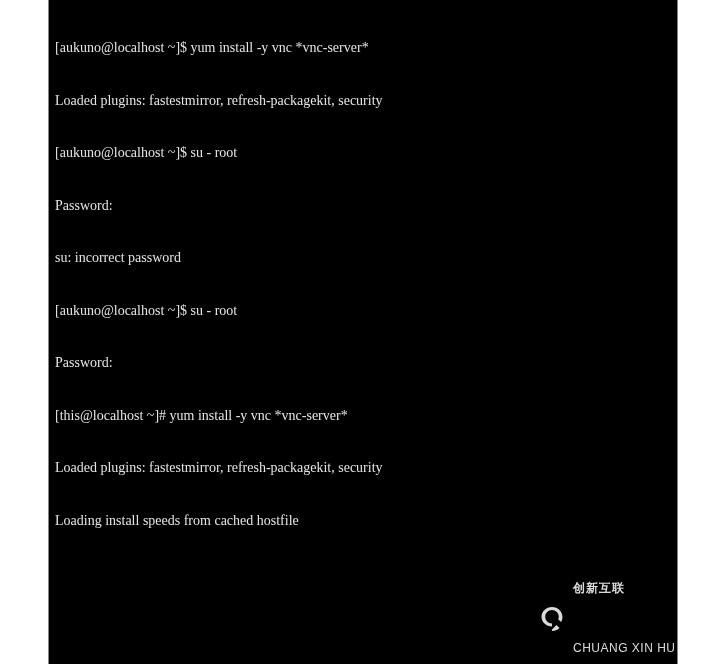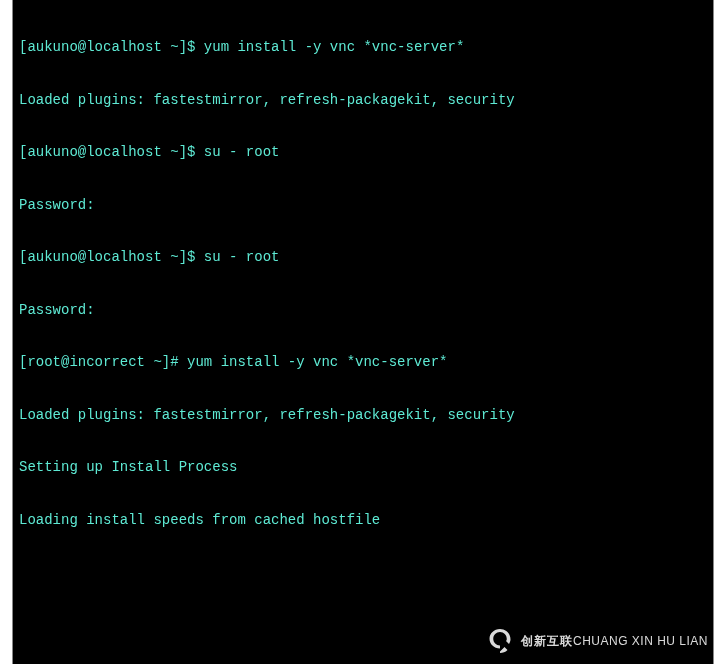--- a/index.html
+++ b/index.html
@@ -7,68 +7,70 @@
       background: #fff;
       font-family: "Courier New", monospace;
       font-size: 14px;
       line-height: 1.25;
       width: 726px;
       height: 664px;
       position: relative;
     }
     .terminal {
       background: #000;
-      color: #5eead4;
-      width: 702px;
+      color: #e5e5e5;
+      width: 630px;
       height: 664px;
       margin: 0 auto;
       padding: 4px 6px;
       white-space: pre;
       overflow: hidden;
       border-left: 1px solid #888;
       border-right: 1px solid #888;
+      font-family: Liberation Serif, serif;
     }
     .line { display: block; }
     .watermark {
       position: absolute;
       right: 18px;
       bottom: 8px;
       display: flex;
       align-items: center;
       gap: 4px;
       opacity: 0.85;
       pointer-events: none;
     }
     .watermark .logo {
       display: flex;
-      flex-direction: row;
+      flex-direction: column;
       font-family: sans-serif;
+      gap: 45px;
     }
     .watermark .logo-icon {
       width: 30px;
       height: 30px;
       margin-right: 2px;
     }
     .watermark .logo-icon svg { width: 100%; height: 100%; }
     .watermark .brand-cn { color: #fff; font-size: 12px; font-weight: bold; letter-spacing: 1px; }
     .watermark .brand-en { color: #fff; font-size: 12px; letter-spacing: 0.5px; }
   </style>
 </head>
 <body>
 
 <div class="terminal">
   <span class="line"><span>[aukuno@localhost ~]$ </span><span>yum install -y vnc *vnc-server*</span></span>
   <span class="line">Loaded plugins: fastestmirror, refresh-packagekit, security</span>
   <span class="line"><span>[aukuno@localhost ~]$ </span><span>su - root</span></span>
   <span class="line">Password:</span>
+  <span class="line">su: incorrect password</span>
   <span class="line"><span>[aukuno@localhost ~]$ </span><span>su - root</span></span>
   <span class="line">Password:</span>
-  <span class="line"><span>[root@incorrect ~]# </span><span>yum install -y vnc *vnc-server*</span></span>
+  <span class="line"><span>[this@localhost ~]# </span><span>yum install -y vnc *vnc-server*</span></span>
   <span class="line">Loaded plugins: fastestmirror, refresh-packagekit, security</span>
-  <span class="line">Setting up Install Process</span>
   <span class="line">Loading install speeds from cached hostfile</span>
   
   
   
   
   
   
   
   
   

